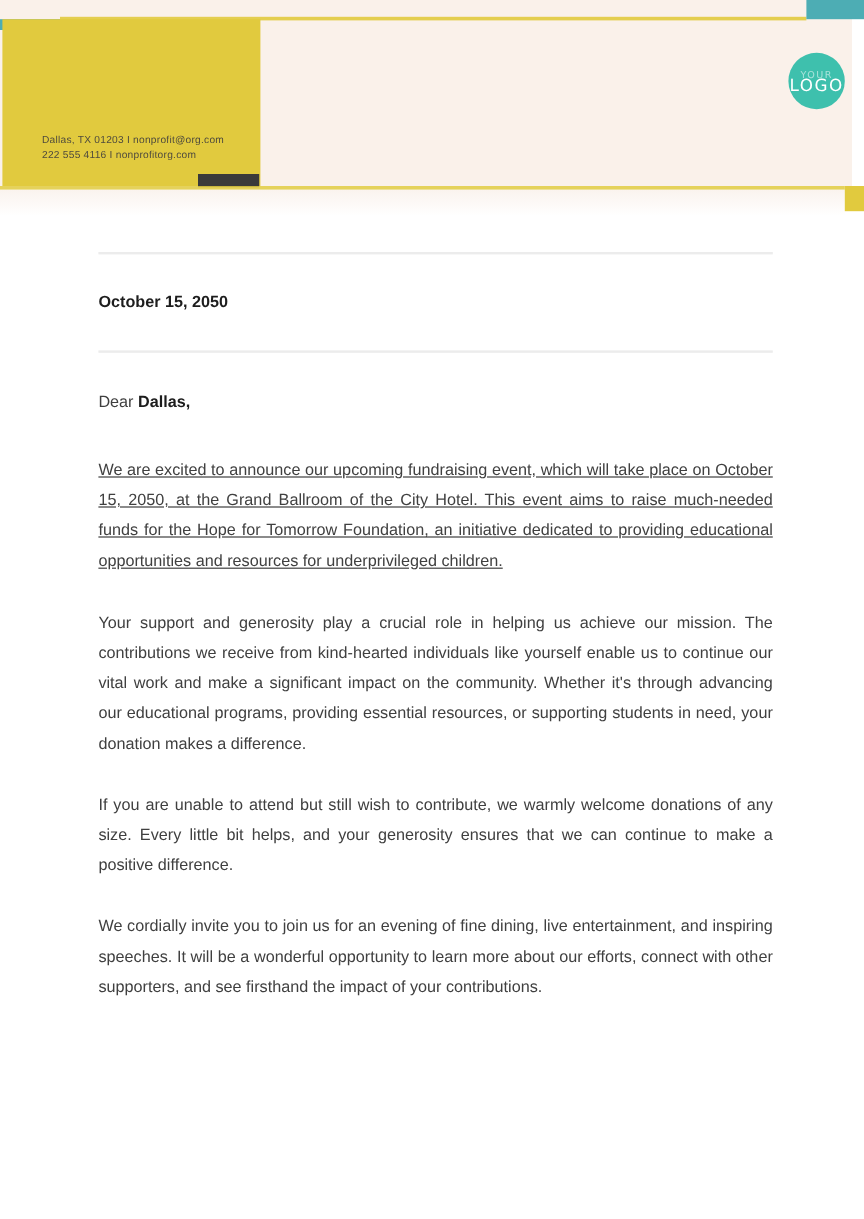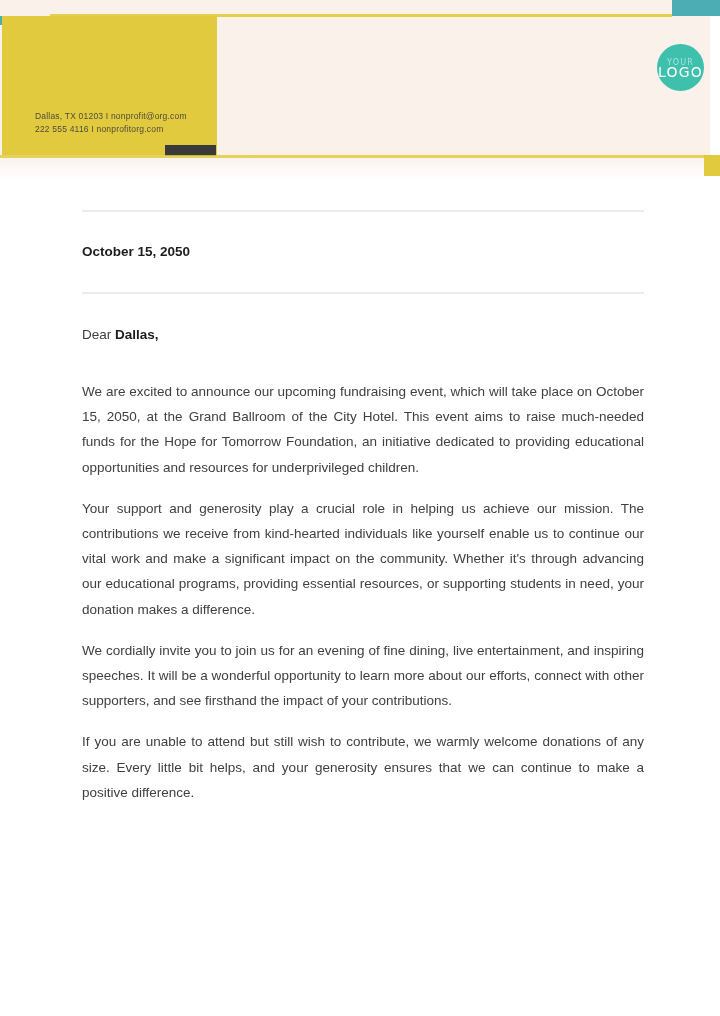--- a/index.html
+++ b/index.html
@@ -99,25 +99,25 @@
   .letter-date {
     margin-top: 32px;
     font-size: 13.5px; line-height: 16px; font-weight: bold; color: #1d1d1d;
   }
   .salutation {
     margin-top: 33px;
     font-size: 13.5px; line-height: 16px; color: #3f3f3f;
   }
   .salutation strong { color: #1d1d1d; }
   .para {
-    margin-top: 16px;
+    margin-top: 26px;
     font-size: 13.5px; line-height: 25.2px; color: #404040;
     text-align: justify;
   }
-  .para.first { margin-top: 36px; }
+  .para.first { margin-top: 36px; text-decoration: underline; }
 </style>
 </head>
 <body>
 
 <div class="page">
 
   <header class="letterhead">
     <div class="cream-band"></div>
     <div class="fade-strip"></div>
     <div class="top-yellow-line"></div>
@@ -144,17 +144,17 @@
     <hr class="divider top">
 
     <p class="letter-date">October 15, 2050</p>
 
     <hr class="divider bottom">
 
     <p class="salutation"><span>Dear </span><strong>Dallas,</strong></p>
 
     <p class="para first">We are excited to announce our upcoming fundraising event, which will take place on October 15, 2050, at the Grand Ballroom of the City Hotel. This event aims to raise much-needed funds for the Hope for Tomorrow Foundation, an initiative dedicated to providing educational opportunities and resources for underprivileged children.</p>
     <p class="para">Your support and generosity play a crucial role in helping us achieve our mission. The contributions we receive from kind-hearted individuals like yourself enable us to continue our vital work and make a significant impact on the community. Whether it's through advancing our educational programs, providing essential resources, or supporting students in need, your donation makes a difference.</p>
+    <p class="para">If you are unable to attend but still wish to contribute, we warmly welcome donations of any size. Every little bit helps, and your generosity ensures that we can continue to make a positive difference.</p>
     <p class="para">We cordially invite you to join us for an evening of fine dining, live entertainment, and inspiring speeches. It will be a wonderful opportunity to learn more about our efforts, connect with other supporters, and see firsthand the impact of your contributions.</p>
-    <p class="para">If you are unable to attend but still wish to contribute, we warmly welcome donations of any size. Every little bit helps, and your generosity ensures that we can continue to make a positive difference.</p>
   </main>
 
 </div>
 
 </body></html>

